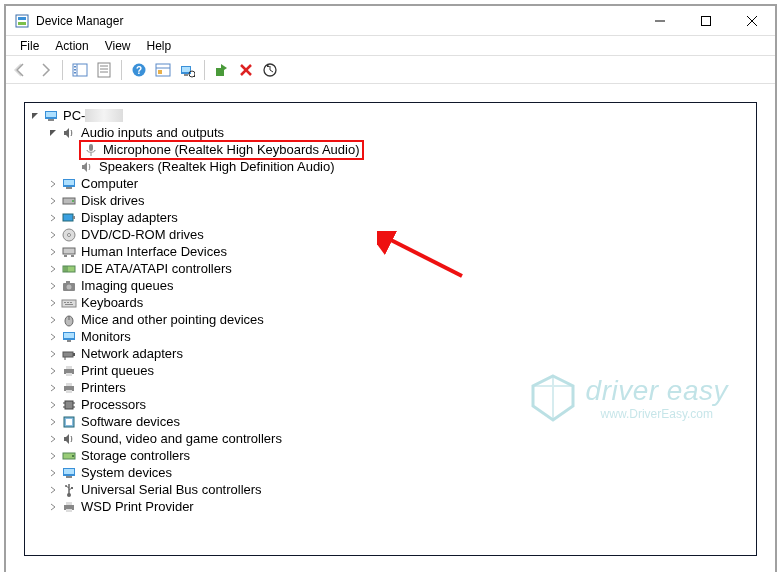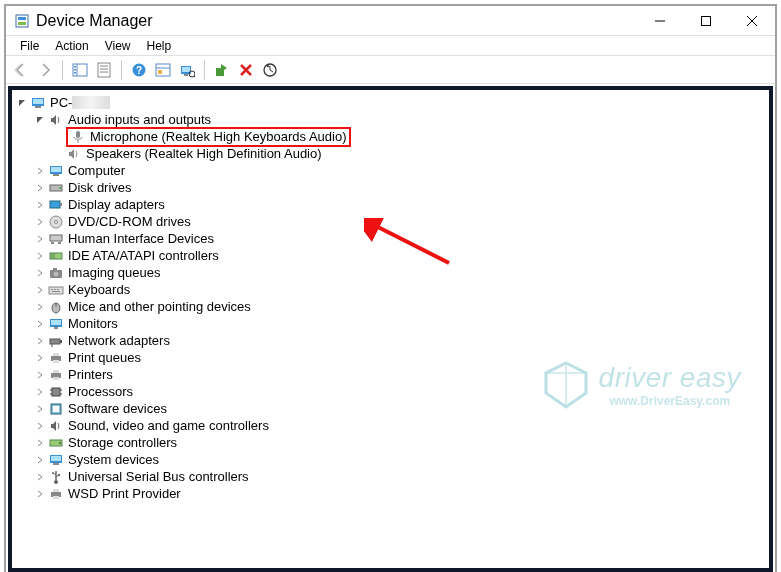--- a/index.html
+++ b/index.html
@@ -8,57 +8,57 @@
   .frame {
     width:781px; height:572px; border:2px solid #a0a0a0; position:relative;
     display:flex; flex-direction:column; background:#fff;
   }
   
   .titlebar {
     height:30px; display:flex; align-items:center; padding-left:8px;
     border-bottom:1px solid #e0e0e0;
   }
   .titlebar .icon { width:16px; height:16px; margin-right:6px; display:flex; }
-  .titlebar .title { flex:1; font-size:16px; }
+  .titlebar .title { flex:1; font-size:12px; }
   .winbtns { display:flex; height:100%; }
   .winbtn { width:46px; height:100%; display:flex; align-items:center; justify-content:center; }
   .winbtn svg { width:10px; height:10px; }
   
   .menubar {
     height:20px; display:flex; align-items:center; padding-left:6px; gap:0;
     border-bottom:1px solid #e0e0e0; font-size:12px;
   }
   .menuitem { padding:2px 8px; }
   
   .toolbar {
     height:28px; display:flex; align-items:center; padding-left:4px; gap:2px;
     border-bottom:1px solid #e0e0e0; background:#fff;
   }
   .tbtn { width:22px; height:22px; display:flex; align-items:center; justify-content:center; border:1px solid transparent; }
   .tbtn.disabled { opacity:0.45; }
   .tsep { width:1px; height:20px; background:#ccc; margin:0 4px; }
   
-  .treewrap { flex:1; border:4px solid #0f172a; margin:2px; overflow:auto; position:relative; background:#fff; }
+  .treewrap { flex:1; border:1px solid #0f172a; margin:18px; overflow:auto; position:relative; background:#fff; }
   .tree { padding:4px 4px 4px 2px; }
   .node-row { display:flex; align-items:center; height:17px; white-space:nowrap; }
   .chev { width:16px; display:flex; justify-content:center; align-items:center; color:#666; }
   .chev svg{ width:8px; height:8px; }
   .nodeicon { width:16px; height:16px; margin-right:4px; display:flex; align-items:center; justify-content:center; }
   .node-label { font-size:13px; }
   .children { margin-left:18px; }
   .highlight-box { border:2px solid #e11; padding:0 2px; }
   .blurred { display:inline-block; width:38px; height:13px; background:linear-gradient(90deg,#ddd,#f4f4f4,#ddd); margin-left:0; filter:blur(0.4px); }
   
   .watermark {
     position:absolute; right:28px; top:270px; text-align:center; opacity:0.35; pointer-events:none;
     display:flex; align-items:center; color:#3fa8b4;
   }
   .watermark .logo { width:50px; height:50px; margin-right:8px; }
   .watermark .wm-title { font-size:28px; font-style:italic; letter-spacing:0.5px; color:#4fb0bb; }
-  .watermark .wm-sub { font-size:12px; color:#5fb6c0;font-weight:bold; }
+  .watermark .wm-sub { font-size:12px; color:#5fb6c0; }
   
   .arrow { position:absolute; left:352px; top:128px; pointer-events:none; }
 </style>
 </head>
 <body>
 
 <div class="frame">
 
   <div class="titlebar">
     <span class="icon">

